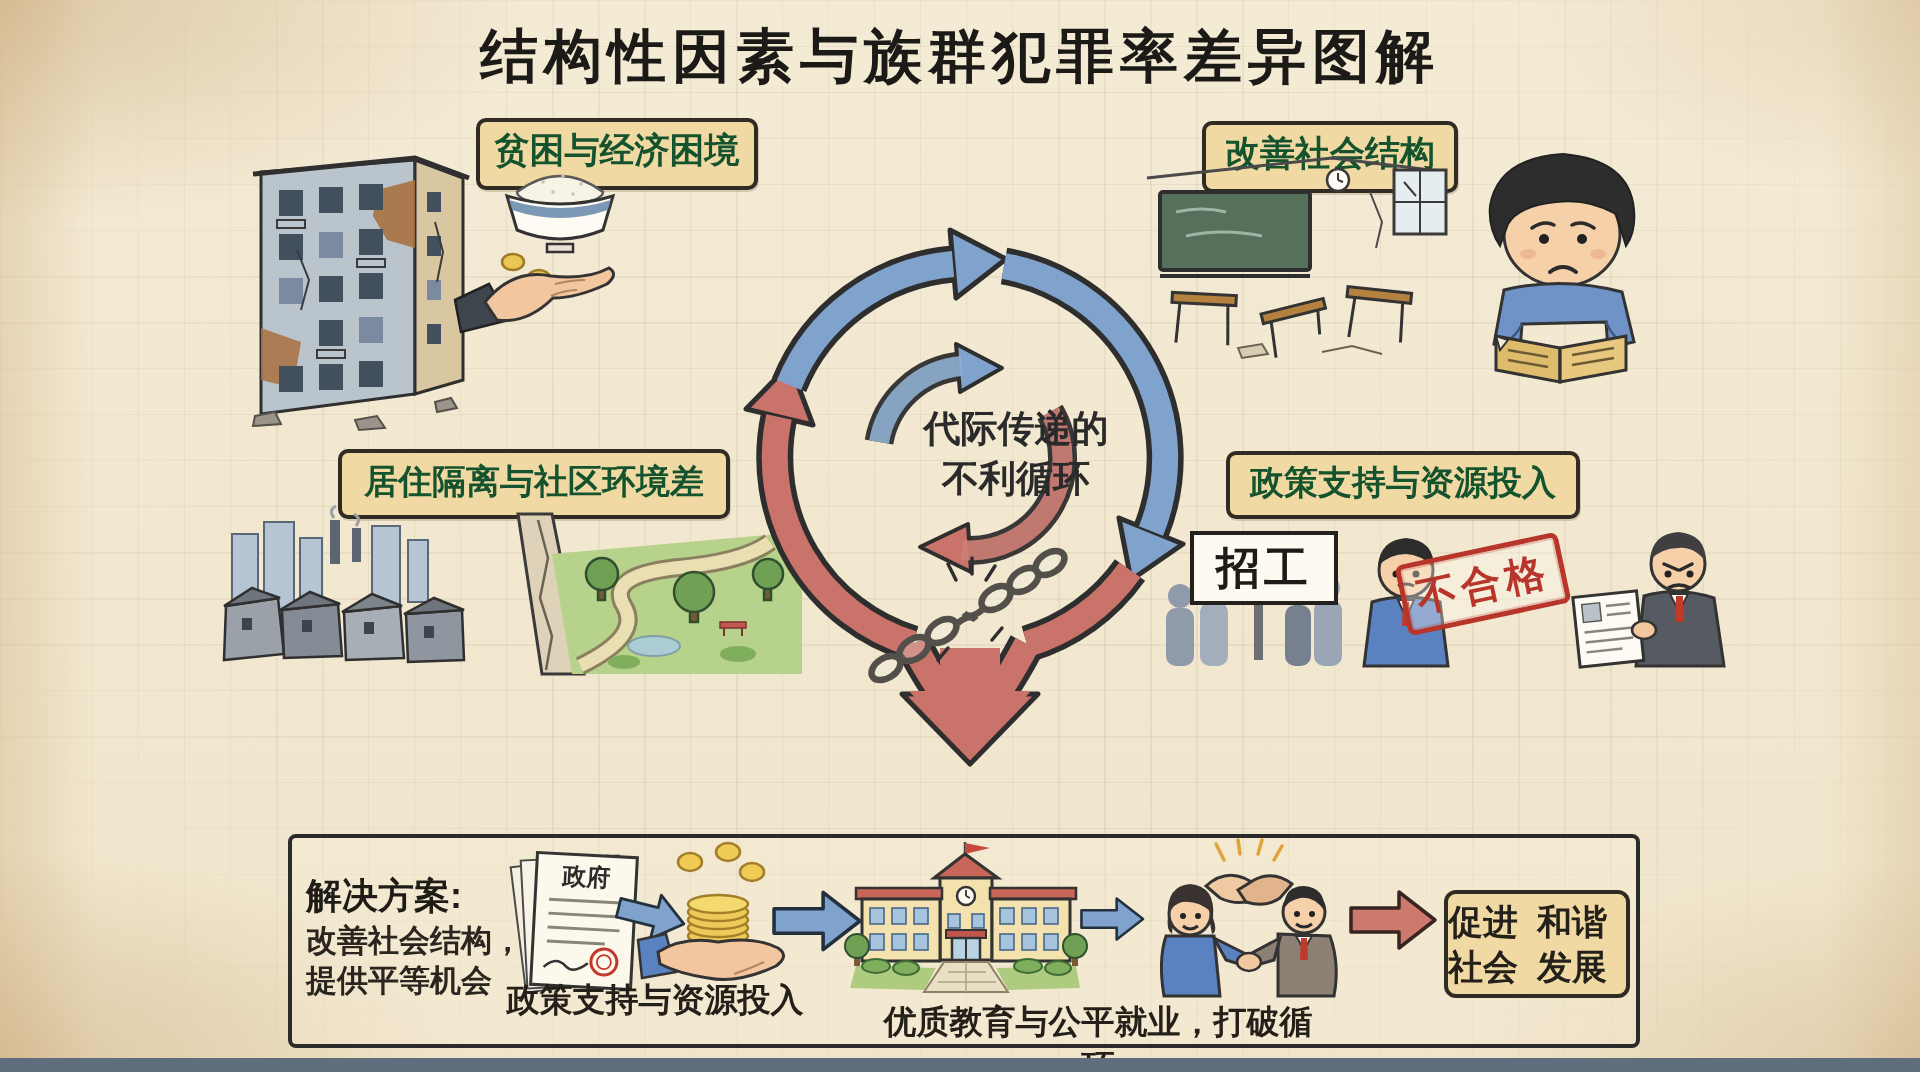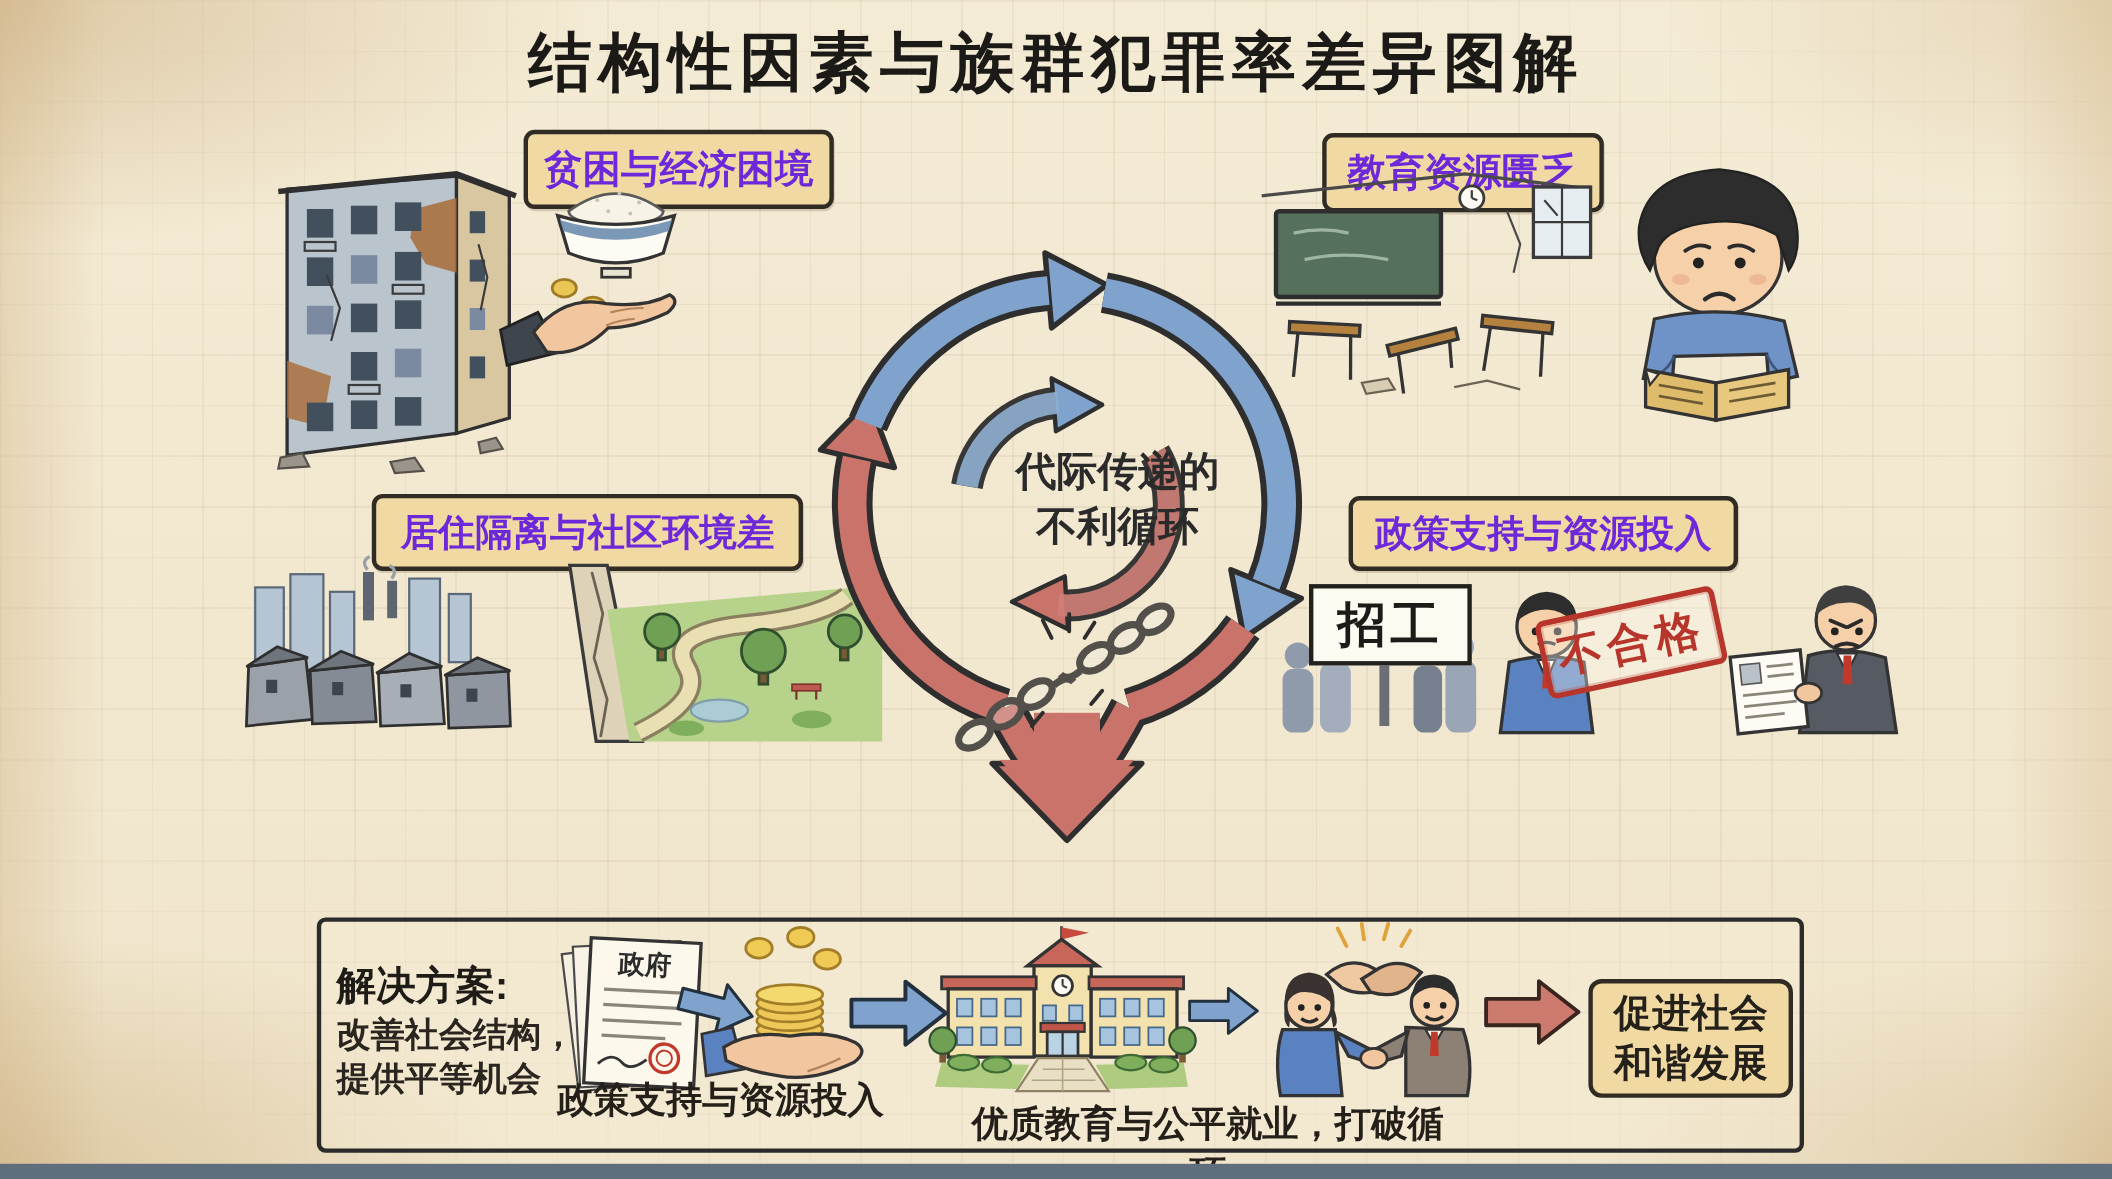--- a/index.html
+++ b/index.html
@@ -22,22 +22,23 @@
     -webkit-mask-image:radial-gradient(ellipse 65% 70% at 50% 45%, #000 55%, transparent 100%);
     mask-image:radial-gradient(ellipse 65% 70% at 50% 45%, #000 55%, transparent 100%);
   }
   .title{
     position:absolute;left:0;top:18px;width:1920px;text-align:center;
     font-size:58px;font-weight:800;letter-spacing:6px;color:#1c1a17;
   }
   .tagbox{
     position:absolute;background:#f1d9a3;border:4px solid #312c23;border-radius:10px;
     display:flex;align-items:center;justify-content:center;text-align:center;
-    font-weight:700;color:#6d28d9;box-shadow:1px 2px 0 rgba(70,50,20,.18);
+    font-weight:700;color:#14532d;box-shadow:1px 2px 0 rgba(70,50,20,.18);
     line-height:1.18;
+    font-family:Liberation Mono, monospace;
   }
   .cycle-text{
     position:absolute;left:891px;top:404px;width:250px;text-align:center;
     font-size:37px;font-weight:700;color:#2a2a2a;line-height:1.35;z-index:6;
   }
   .panel{
     position:absolute;left:288px;top:834px;width:1352px;height:214px;
     border:4px solid #2b2b2b;border-radius:8px;box-sizing:border-box;
     background:rgba(250,243,224,.25);
   }
@@ -53,36 +54,36 @@
     position:absolute;left:1400px;top:548px;width:156px;height:62px;
     border:5px solid #b8352b;border-radius:8px;color:#b8352b;
     display:flex;align-items:center;justify-content:center;
     font-size:40px;font-weight:800;letter-spacing:5px;
     transform:rotate(-12deg);background:rgba(253,248,238,.35);z-index:6;
     box-shadow:inset 0 0 0 2px rgba(184,53,43,.25);
   }
   .result{
     position:absolute;left:1444px;top:890px;width:178px;height:100px;
     background:#f1d9a3;border:4px solid #312c23;border-radius:12px;
-    display:flex;flex-direction:column;align-items:center;justify-content:center;
+    display:flex;flex-direction:row;align-items:center;justify-content:center;
     font-size:35px;font-weight:800;color:#24201a;line-height:1.3;
   }
   .strip{position:absolute;left:0;top:1058px;width:1920px;height:14px;background:#5e6e7c;}
   svg.illu{position:absolute;overflow:visible;}
 </style>
 </head>
 <body>
 
 <div id="stage">
   <div class="grid"></div>
 
   <div class="title">结构性因素与族群犯罪率差异图解</div>
 
   <div class="tagbox" style="left:476px;top:118px;width:274px;height:64px;font-size:35px;">贫困与经济困境</div>
-  <div class="tagbox" style="left:1202px;top:121px;width:248px;height:64px;font-size:35px;">教育资源匮乏</div>
+  <div class="tagbox" style="left:1202px;top:121px;width:248px;height:64px;font-size:35px;">改善社会结构</div>
   <div class="tagbox" style="left:338px;top:449px;width:384px;height:62px;font-size:34px;">居住隔离与社区环境差</div>
   <div class="tagbox" style="left:1226px;top:451px;width:346px;height:60px;font-size:34px;">政策支持与资源投入</div>
 
   <svg class="illu" style="left:235px;top:132px;width:250px;height:300px" viewBox="0 0 250 300">
     <polygon points="26,40 180,28 180,262 26,282" fill="#b9c4cd" stroke="#2f2f2f" stroke-width="3"></polygon>
     <polygon points="180,28 228,46 228,248 180,262" fill="#d9c7a2" stroke="#2f2f2f" stroke-width="3"></polygon>
     <path d="M18 42 L180 26 L234 46" fill="none" stroke="#2f2f2f" stroke-width="5"></path>
     <polygon points="142,58 180,48 180,116 152,108 138,84" fill="#a9713f" opacity=".9"></polygon>
     <polygon points="26,196 66,210 58,256 26,248" fill="#a9713f" opacity=".85"></polygon>
     <g fill="#42505e">

